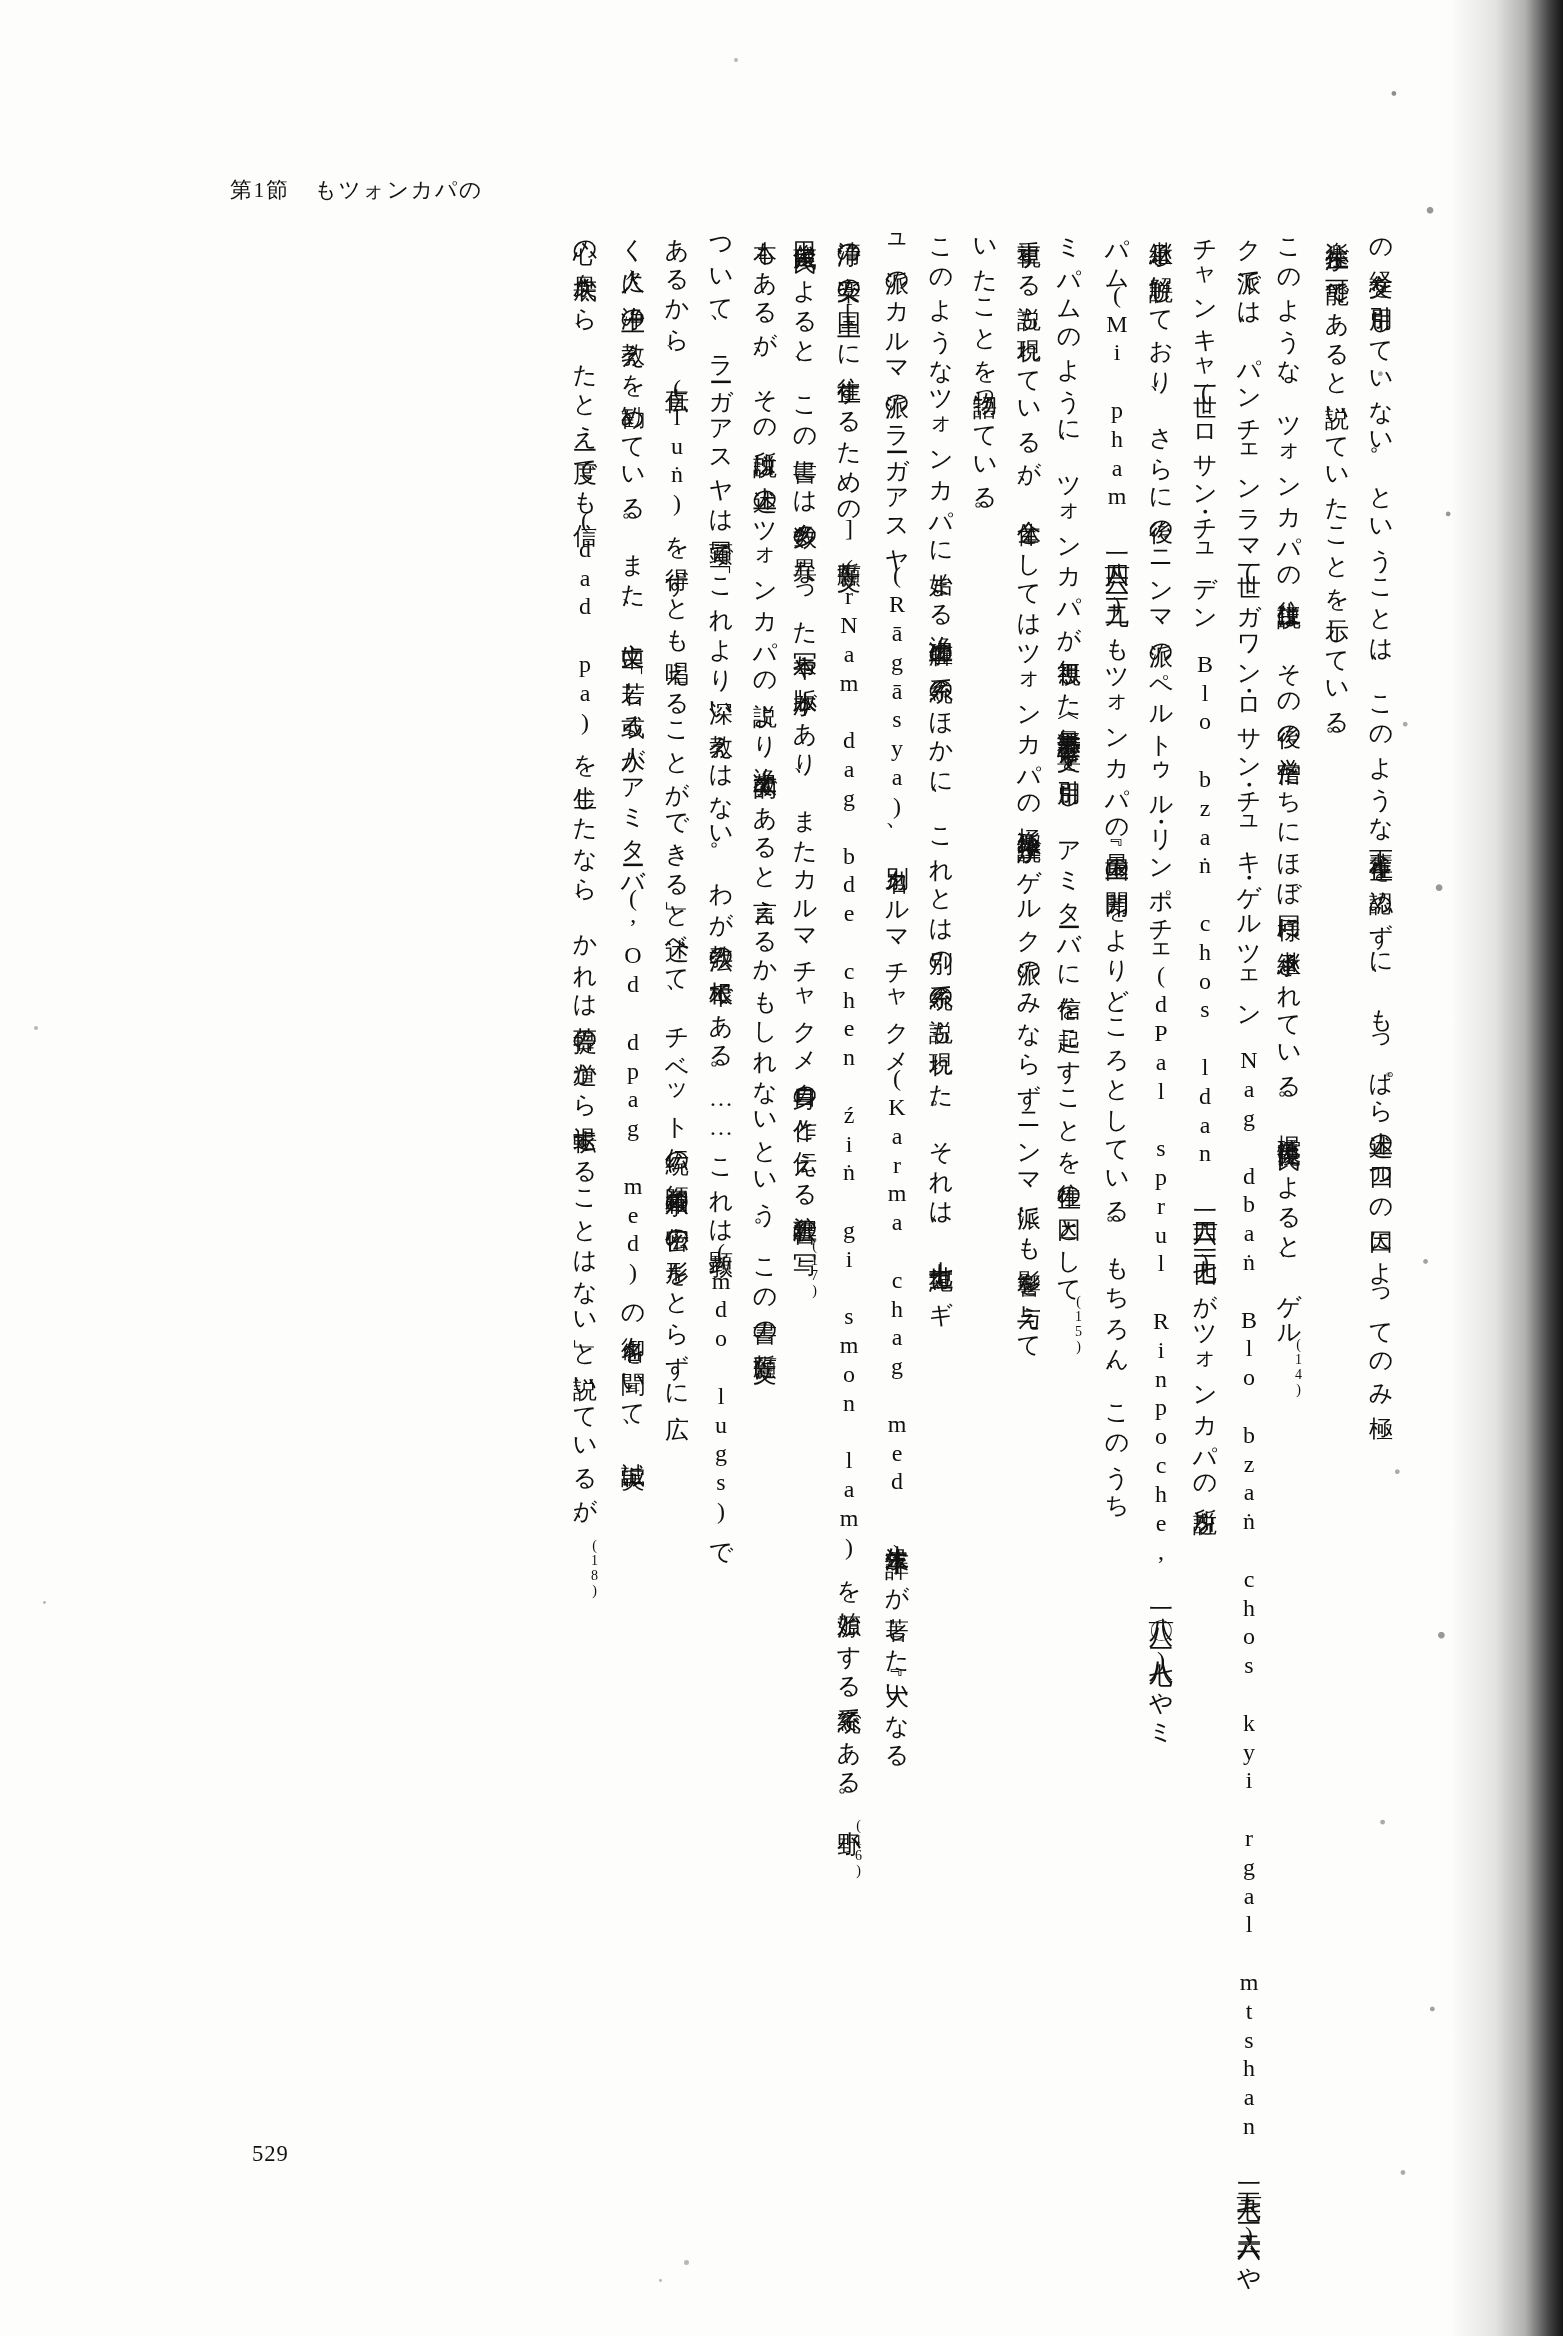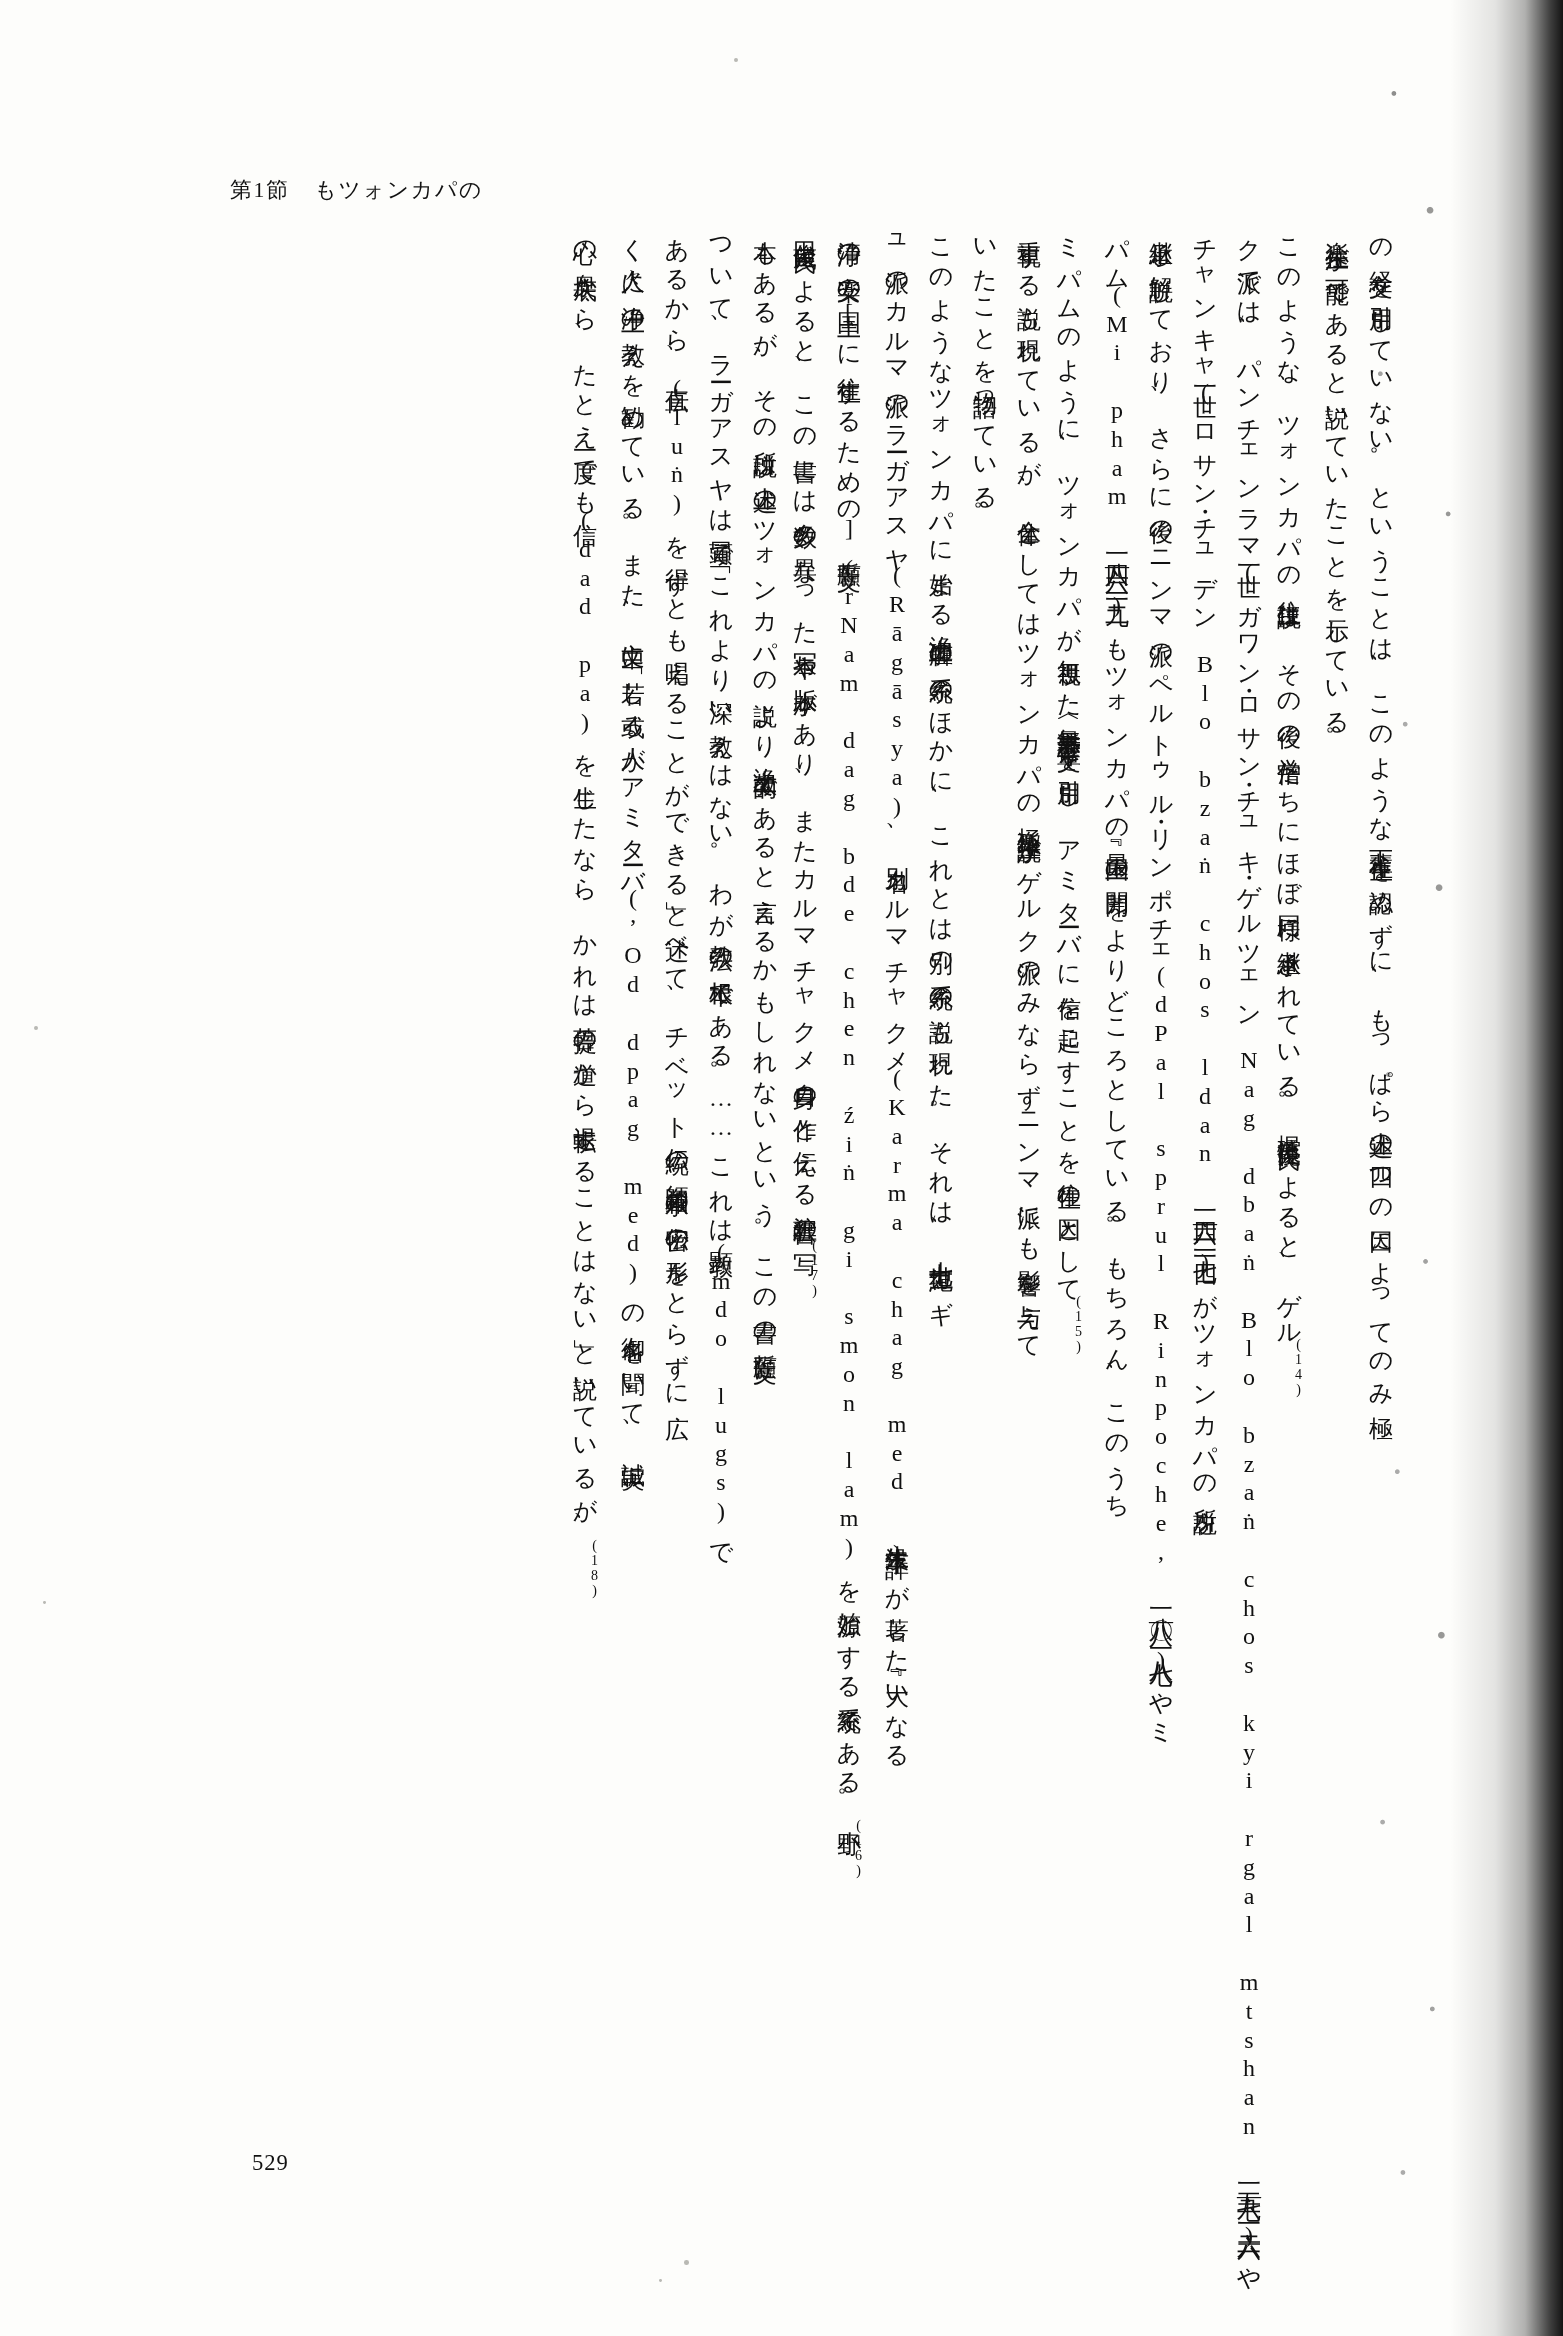--- a/index.html
+++ b/index.html
@@ -77,21 +77,20 @@
   }
   .running-head .sec-no { margin-right: 24.5px; margin-top: 24px; }
 
   
   .folio {
     position: absolute;
     left: 252px;
     top: 2141px;
     font-size: 22.6px;
     letter-spacing: 0.9px;
-    margin-top: 9px;
   }
 
   
   .body-area {
     position: absolute;
     top: 222px;
     left: 141px;
     width: 1252px;
     height: 1874px;
     display: flex;

